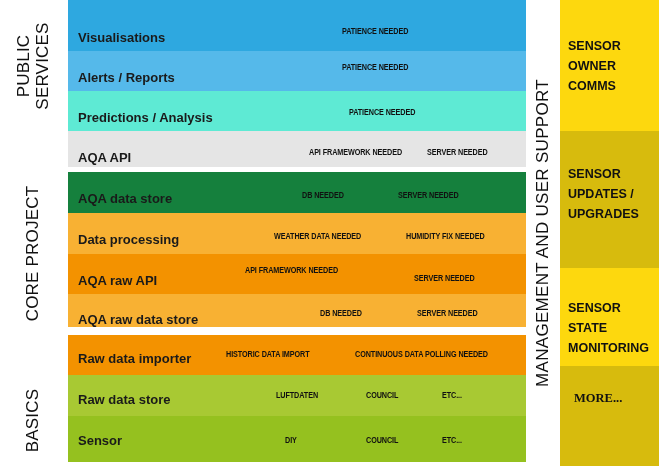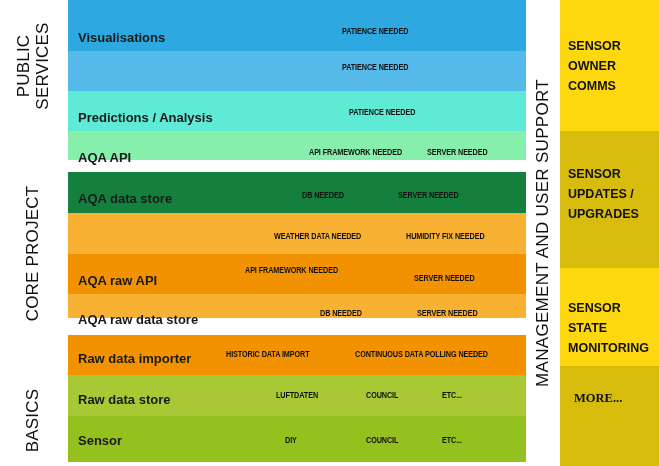--- a/index.html
+++ b/index.html
@@ -31,46 +31,48 @@
 <div class="group-label" style="top:375px;height:91px;">
   <div class="rot">BASICS</div>
 </div>
 
 <div class="main">
   <div class="row" style="top:0;height:57px;background:#2ea8e0;">
     <span class="name" style="top:30px;">Visualisations</span>
     <span class="tag" style="left:274px;top:26px;">PATIENCE NEEDED</span>
   </div>
   <div class="row" style="top:51px;height:40px;background:#55b9ea;">
+    <span class="name" style="top:19px;">Alerts / Reports</span>
     <span class="tag" style="left:274px;top:11px;">PATIENCE NEEDED</span>
   </div>
   <div class="row" style="top:91px;height:40px;background:#5eead4;">
     <span class="name" style="top:19px;">Predictions / Analysis</span>
     <span class="tag" style="left:281px;top:16px;">PATIENCE NEEDED</span>
   </div>
-  <div class="row" style="top:131px;height:29px;background:#86efac;">
+  <div class="row" style="top:131px;height:36px;background:#e5e5e5;">
     <span class="name" style="top:19px;">AQA API</span>
     <span class="tag" style="left:241px;top:16px;">API FRAMEWORK NEEDED</span>
     <span class="tag" style="left:359px;top:16px;">SERVER NEEDED</span>
   </div>
   <div class="row" style="top:172px;height:41px;background:#15803d;">
     <span class="name" style="top:19px;">AQA data store</span>
     <span class="tag" style="left:234px;top:18px;">DB NEEDED</span>
     <span class="tag" style="left:330px;top:18px;">SERVER NEEDED</span>
   </div>
   <div class="row" style="top:213px;height:41px;background:#f8b133;">
+    <span class="name" style="top:19px;">Data processing</span>
     <span class="tag" style="left:206px;top:18px;">WEATHER DATA NEEDED</span>
     <span class="tag" style="left:338px;top:18px;">HUMIDITY FIX NEEDED</span>
   </div>
   <div class="row" style="top:254px;height:40px;background:#f39200;">
     <span class="name" style="top:19px;">AQA raw API</span>
     <span class="tag" style="left:177px;top:11px;">API FRAMEWORK NEEDED</span>
     <span class="tag" style="left:346px;top:19px;">SERVER NEEDED</span>
   </div>
-  <div class="row" style="top:294px;height:24px;background:#f8b133;">
+  <div class="row" style="top:294px;height:33px;background:#f8b133;">
     <span class="name" style="top:18px;">AQA raw data store</span>
     <span class="tag" style="left:252px;top:14px;">DB NEEDED</span>
     <span class="tag" style="left:349px;top:14px;">SERVER NEEDED</span>
   </div>
   <div class="row" style="top:335px;height:40px;background:#f39200;">
     <span class="name" style="top:16px;">Raw data importer</span>
     <span class="tag" style="left:158px;top:14px;">HISTORIC DATA IMPORT</span>
     <span class="tag" style="left:287px;top:14px;">CONTINUOUS DATA POLLING NEEDED</span>
   </div>
   <div class="row" style="top:375px;height:57px;background:#a8c933;">

